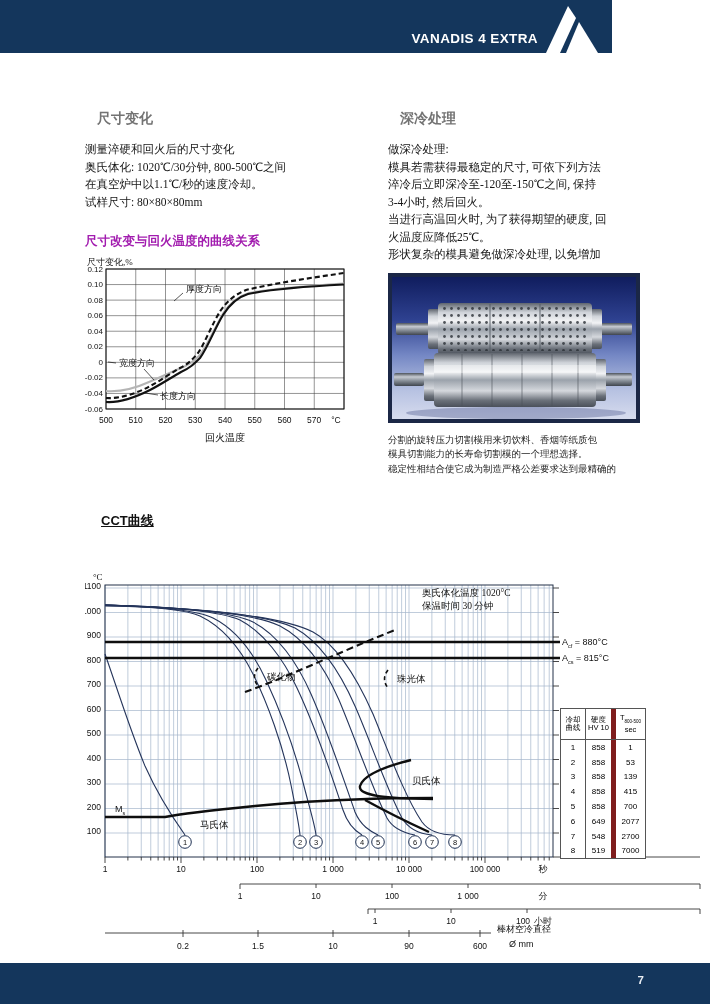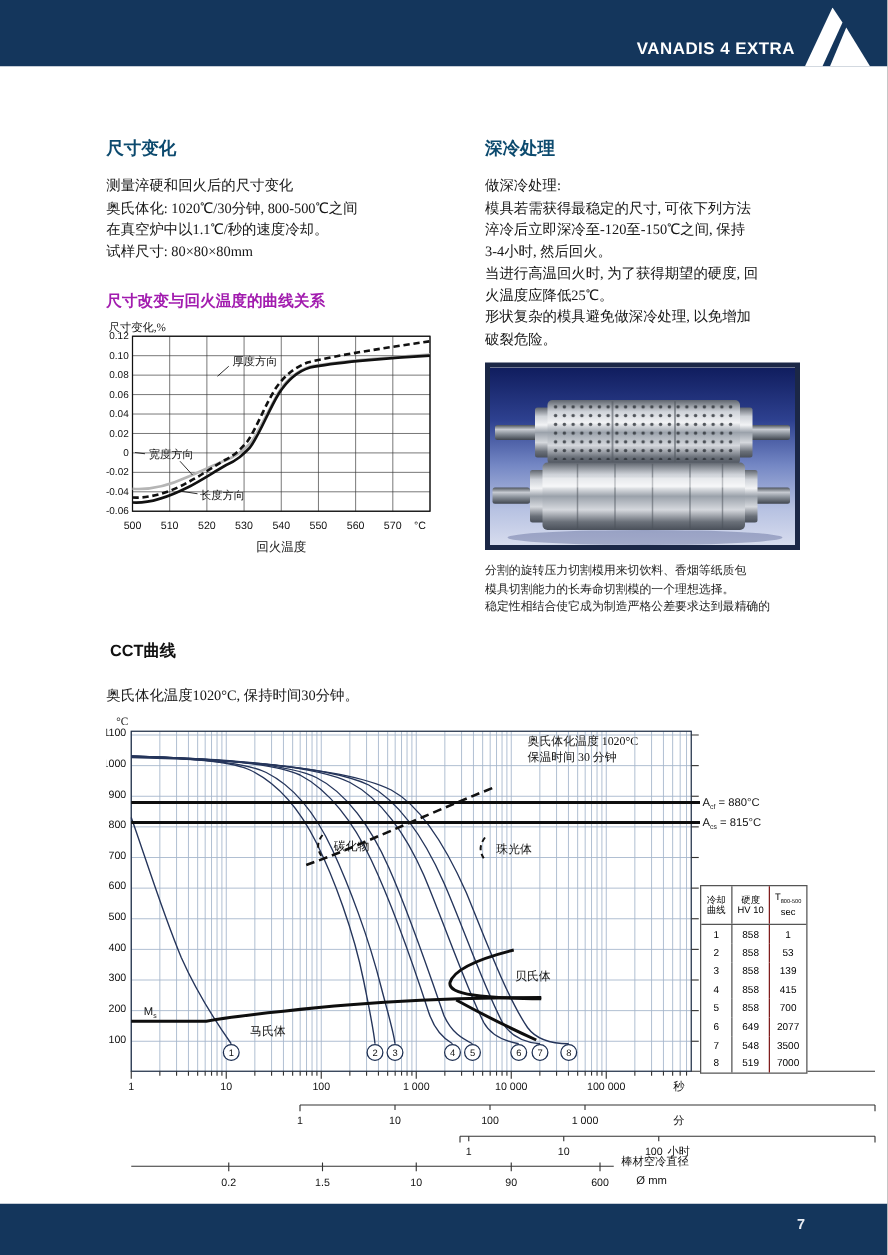--- a/index.html
+++ b/index.html
@@ -1,47 +1,47 @@
 <!DOCTYPE html>
 <html><head>
 <meta charset="utf-8">
 <style>
   html,body{margin:0;padding:0;background:#9a9a9a;}
   .page{position:relative;width:710px;height:1004px;background:#ffffff;overflow:hidden;
         font-family:"Liberation Serif",serif;color:#151515;margin:0 auto;}
   
-  .topbar{position:absolute;left:0;top:0;width:710px;height:53px;background:#14365c;}
+  .topbar{position:absolute;left:0;top:0;width:612px;height:53px;background:#14365c;}
   .topbar-title{position:absolute;right:74px;top:31px;color:#fff;
         font:bold 13.5px "Liberation Sans",sans-serif;letter-spacing:.4px;}
   .logo{position:absolute;right:12px;top:6px;}
   .footbar{position:absolute;left:0;top:963px;width:710px;height:41px;background:#14365c;}
   .pagenum{position:absolute;right:66px;top:11px;color:#e9edf3;
         font:bold 11.5px "Liberation Sans",sans-serif;}
   
   .col-left{position:absolute;left:85px;top:110px;width:282px;}
   .col-right{position:absolute;left:388px;top:110px;width:256px;}
-  h2.sec{font:bold 14px "Liberation Serif",serif;margin:0 0 13px 0;color:#0c4a6e;}
+  h2.sec{font:bold 14px "Liberation Serif",serif;margin:0 0 13px 12px;color:#737373;}
   .bodyline{font:11.5px/17.5px "Liberation Serif",serif;margin:0;}
   h3.chart-title{font:bold 12.5px "Liberation Serif",serif;margin:22px 0 2px 0;color:#a21caf;}
   
   .photo{width:244px;height:142px;border:4px solid #1b2746;margin:9px 0 0 0;padding:0;}
   .caption{margin-top:10px;font:9.5px/14.6px "Liberation Serif",serif;color:#232323;}
   .caption p{margin:0;font-family:Liberation Serif, serif;}
   
   .cct{position:absolute;left:85px;top:512px;width:625px;height:450px;}
-  h2.cct-title{position:absolute;left:3px;top:0;margin:0;font:bold 13px "Liberation Sans",sans-serif;color:#111;}
+  h2.cct-title{position:absolute;left:16px;top:0;margin:0;font:bold 13px "Liberation Sans",sans-serif;color:#111;text-decoration:underline;}
   .cct-sub{position:absolute;left:0;top:37px;margin:0;font:11.5px "Liberation Serif",serif;}
   .cct-svg{position:absolute;left:0;top:56px;}
   
   .cct-table{position:absolute;left:475px;top:196px;width:86px;border:1px solid #555;
         background:#fff;color:#000000;box-sizing:border-box;}
   .tb-head{display:flex;border-bottom:1px solid #555;height:30px;}
   .tb-row{display:flex;height:14.8px;align-items:center;font:8px "Liberation Sans",sans-serif;}
   .cell1{width:25px;border-right:1px solid #555;text-align:center;box-sizing:border-box;align-self:stretch;display:flex;align-items:center;justify-content:center;}
-  .cell2{width:30px;border-right:1px solid #7f1d1d;text-align:right;box-sizing:border-box;align-self:stretch;display:flex;align-items:center;justify-content:center;}
+  .cell2{width:30px;border-right:5px solid #7f1d1d;text-align:right;box-sizing:border-box;align-self:stretch;display:flex;align-items:center;justify-content:center;}
   .cell3{flex:1;text-align:center;display:flex;align-items:center;justify-content:center;align-self:stretch;}
   .tb-h{flex-direction:column;font:7.5px/8.5px "Liberation Serif",serif;}
   .tb-h .hs{font-family:"Liberation Sans",sans-serif;}
   .tb-h sub{font-size:4.5px;}
   
   .ax{font:8px "Liberation Sans",sans-serif;fill:#111;}
   .ax9{font:8.5px "Liberation Sans",sans-serif;fill:#111;}
   .axl{font:9px "Liberation Serif",serif;fill:#111;}
   .axl10{font:10px "Liberation Serif",serif;fill:#111;}
   .ann{font:9.5px "Liberation Serif",serif;fill:#111;}
@@ -137,21 +137,20 @@
 
   <section class="col-right">
     <h2 class="sec">深冷处理</h2>
     <p class="bodyline">做深冷处理:</p>
     <p class="bodyline">模具若需获得最稳定的尺寸, 可依下列方法</p>
     <p class="bodyline">淬冷后立即深冷至-120至-150℃之间, 保持</p>
     <p class="bodyline">3-4小时, 然后回火。</p>
     <p class="bodyline">当进行高温回火时, 为了获得期望的硬度, 回</p>
     <p class="bodyline">火温度应降低25℃。</p>
     <p class="bodyline">形状复杂的模具避免做深冷处理, 以免增加</p>
-    <p class="bodyline">破裂危险。</p>
 
     <figure class="photo">
       <svg width="244" height="142" viewBox="0 0 244 142">
         <defs>
           <linearGradient id="pbg" x1="0" y1="0" x2="0" y2="1">
             <stop offset="0" stop-color="#101d5e"></stop>
               <stop offset=".3" stop-color="#2e4190"></stop>
             <stop offset=".55" stop-color="#7487c4"></stop>
               <stop offset=".8" stop-color="#b7c2e2"></stop>
             <stop offset="1" stop-color="#d7dcee"></stop>
@@ -206,21 +205,20 @@
 
     <div class="caption">
       <p>分割的旋转压力切割模用来切饮料、香烟等纸质包</p>
       <p>模具切割能力的长寿命切割模的一个理想选择。</p>
       <p>稳定性相结合使它成为制造严格公差要求达到最精确的</p>
     </div>
   </section>
 
   <section class="cct">
     <h2 class="cct-title">CCT曲线</h2>
-    <p class="cct-sub">奥氏体化温度1020°C, 保持时间30分钟。</p>
 
     <svg class="cct-svg" width="625" height="392" viewBox="0 0 625 392">
       <text class="axl" x="8" y="12">°C</text>
       <g id="cct-grid">
           <line x1="20" y1="17" x2="20" y2="289"></line>
           <line x1="42.878279670462575" y1="17" x2="42.878279670462575" y2="289"></line>
           <line x1="56.26121535869434" y1="17" x2="56.26121535869434" y2="289"></line>
           <line x1="65.75655934092515" y1="17" x2="65.75655934092515" y2="289"></line>
           <line x1="73.12172032953742" y1="17" x2="73.12172032953742" y2="289"></line>
           <line x1="79.13949502915692" y1="17" x2="79.13949502915692" y2="289"></line>
@@ -512,21 +510,21 @@
           <span class="cell3">700</span>
         </div>
       <div class="tb-row">
           <span class="cell1">6</span>
           <span class="cell2">649</span>
           <span class="cell3">2077</span>
         </div>
       <div class="tb-row">
           <span class="cell1">7</span>
           <span class="cell2">548</span>
-          <span class="cell3">3500</span>
+          <span class="cell3">2700</span>
         </div>
       <div class="tb-row">
           <span class="cell1">8</span>
           <span class="cell2">519</span>
           <span class="cell3">7000</span>
         </div>
     </div>
   </section>
 
   <footer class="footbar">

